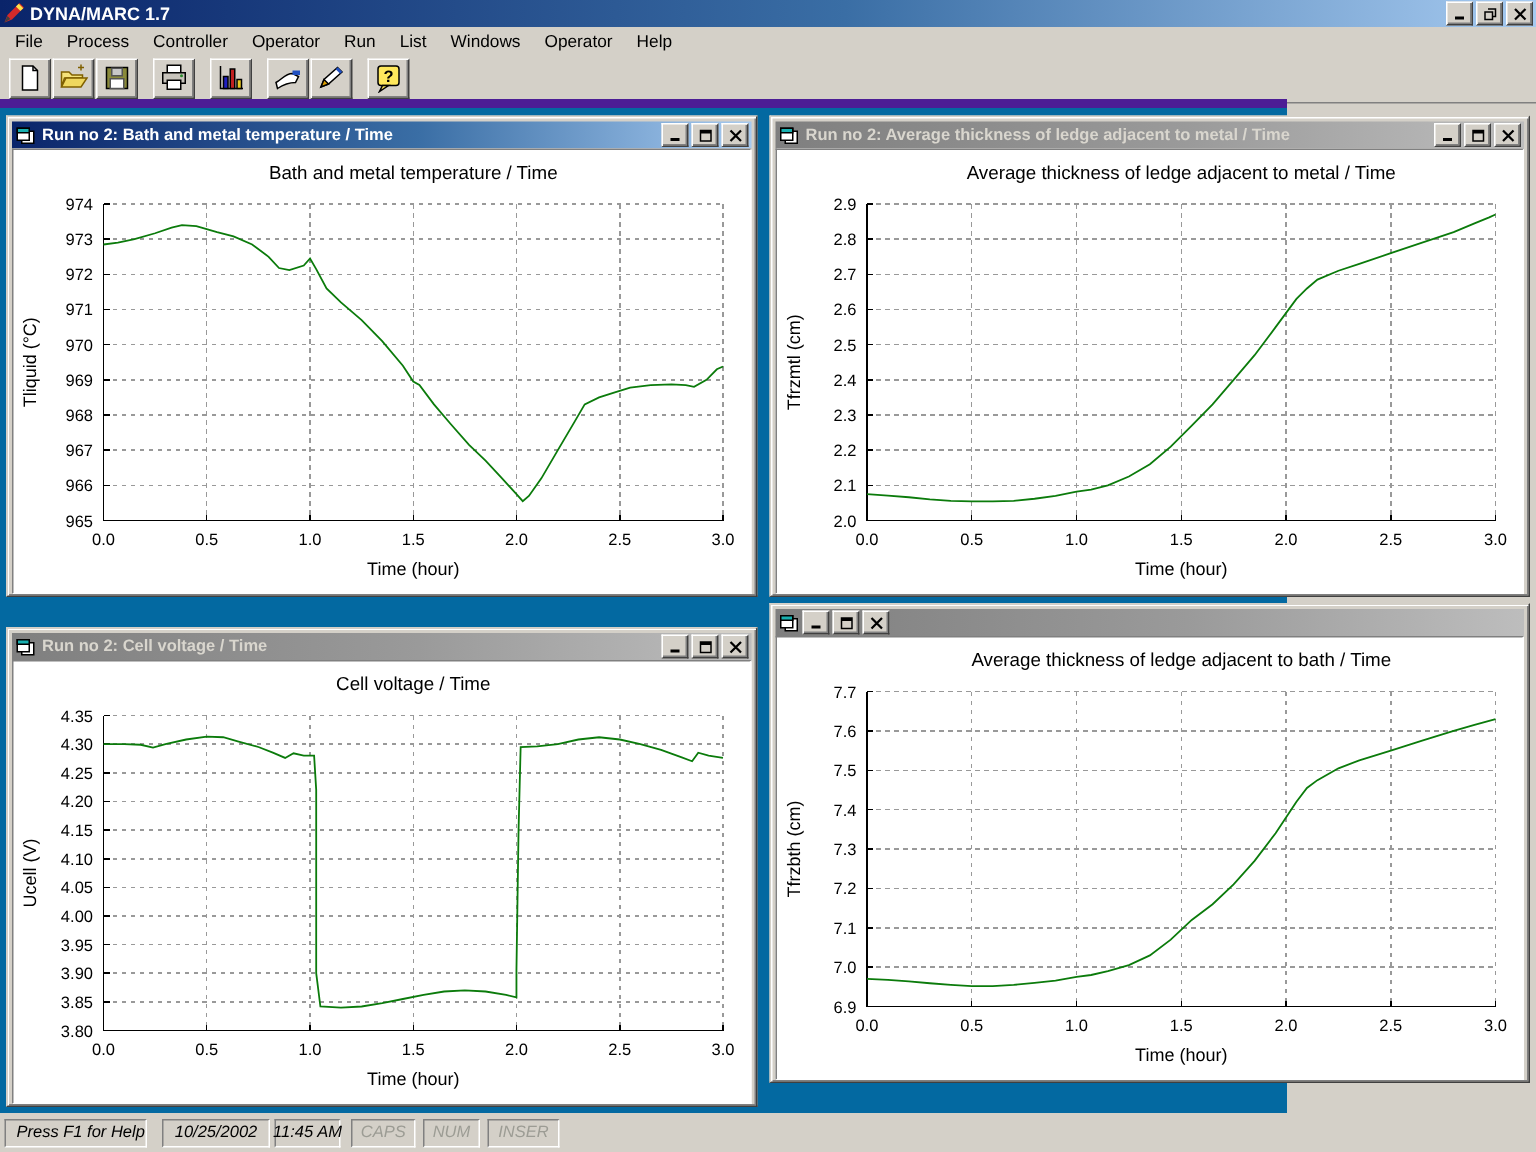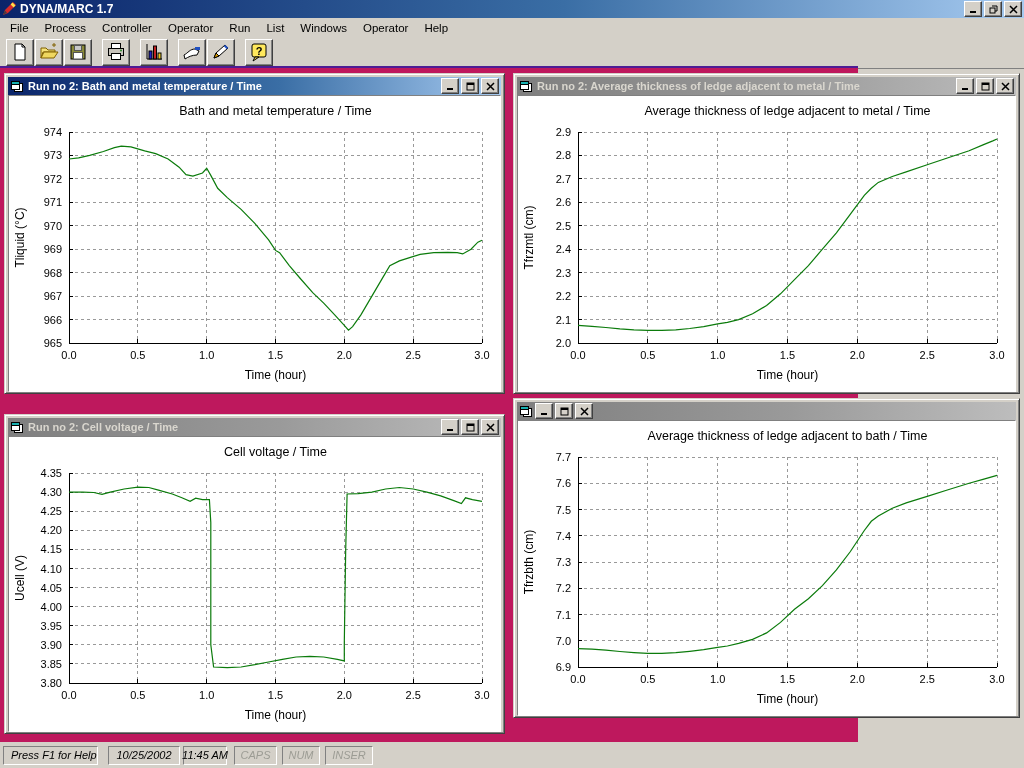--- a/index.html
+++ b/index.html
@@ -13,21 +13,21 @@
     box-shadow:inset -1px -1px 0 #808080;display:flex;align-items:center;justify-content:center;margin-left:2px;flex:0 0 auto;}
   
   .menubar{height:19px;display:flex;align-items:center;padding-left:2px;background:#d4d0c8;}
   .menubar span{padding:3px 8px 3px 8px;white-space:nowrap;font-size:11.5px;}
   .toolbar{height:28px;display:flex;align-items:center;padding:1px 4px 2px 6px;background:#d4d0c8;
     border-bottom:1px solid #808080;}
   .tbbtn{width:26px;height:25px;background:#d4d0c8;border:1px solid;border-color:#fff #404040 #404040 #fff;
     box-shadow:inset -1px -1px 0 #808080;display:flex;align-items:center;justify-content:center;margin-right:1px;}
   .tbgap{width:9px;}
   
-  .mdi{position:absolute;left:0;top:66px;width:858px;height:676px;background:#be185d;border-top:2px solid #4c1d95;box-sizing:border-box;}
+  .mdi{position:absolute;left:0;top:66px;width:858px;height:676px;background:#0369a1;border-top:6px solid #4c1d95;box-sizing:border-box;}
   .child{position:absolute;background:#d4d0c8;border:1px solid;border-color:#d4d0c8 #404040 #404040 #d4d0c8;
     box-shadow:inset 1px 1px 0 #fff,inset -1px -1px 0 #808080;padding:3px;box-sizing:border-box;}
   .ctitlebar{height:18px;display:flex;align-items:center;padding:0 2px;margin-bottom:0;}
   .grad-active{background:linear-gradient(90deg,#0a246a 0%,#3a6ea5 55%,#a6caf0 100%);}
   .grad-inactive{background:linear-gradient(90deg,#7f7f7f 0%,#9a9a9a 55%,#bdbdbd 100%);}
   .ctitlebar .ttext{flex:1;margin-left:4px;font-weight:bold;font-size:11px;white-space:nowrap;overflow:hidden;}
   .grad-active .ttext{color:#fff;}
   .grad-inactive .ttext{color:#d9d6ce;}
   .cbody{background:#fff;border:1px solid;border-color:#808080 #fff #fff #808080;overflow:hidden;}
   .tl{left:4px;top:5px;width:501px;height:321px;}

